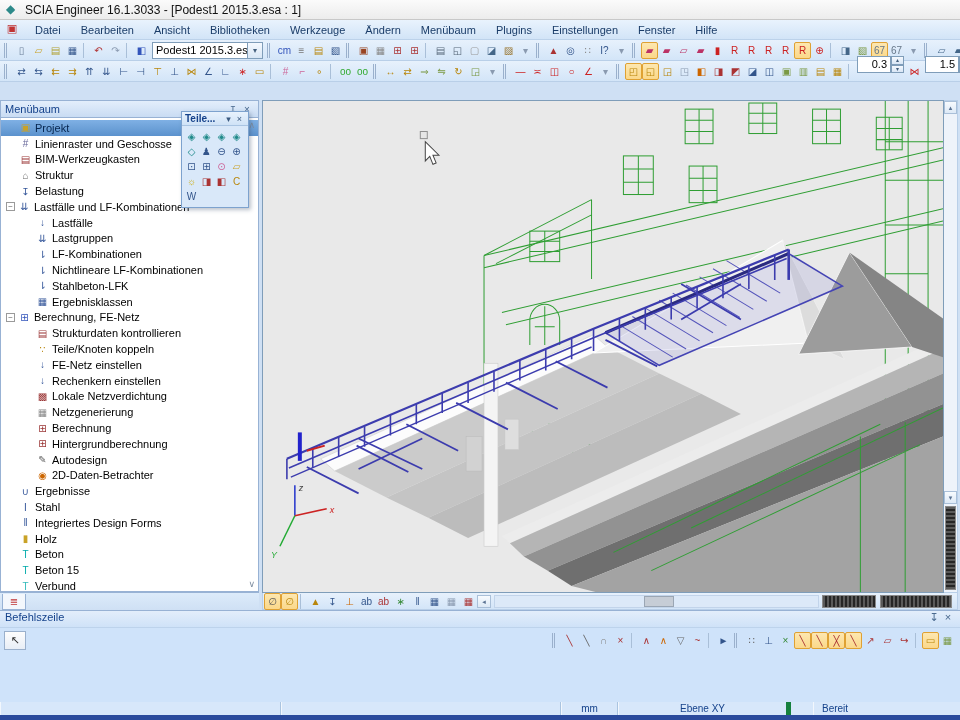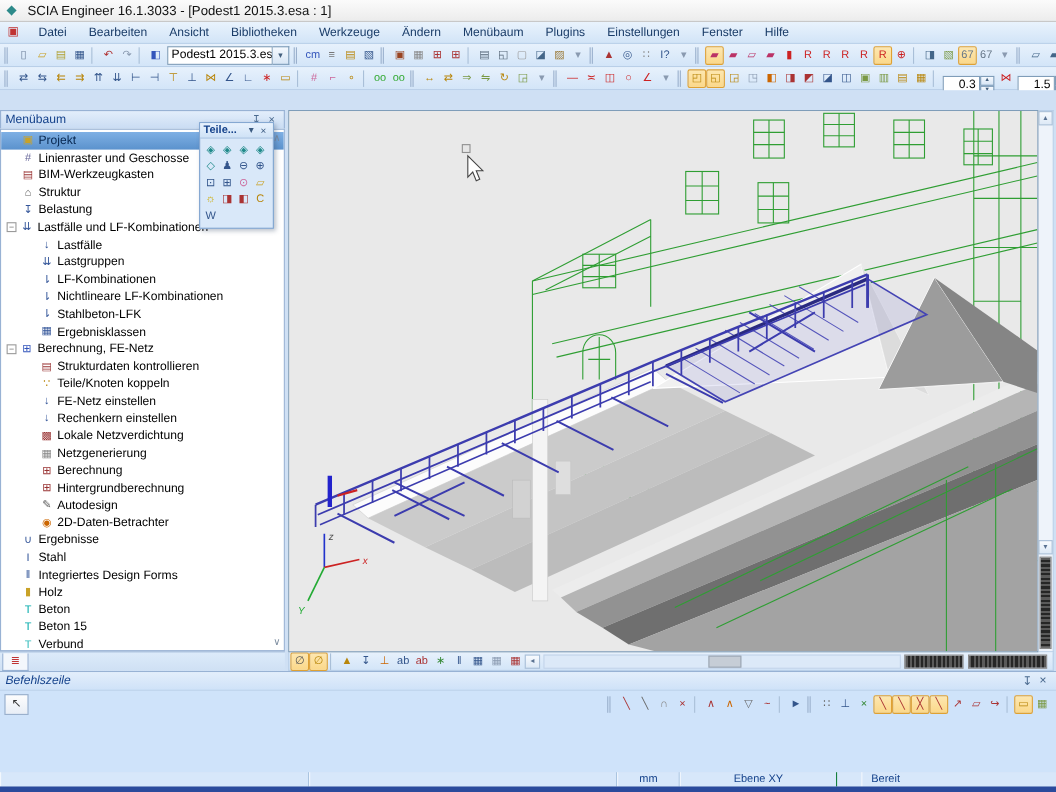--- a/index.html
+++ b/index.html
@@ -20,21 +20,21 @@
   .tb { background:linear-gradient(#e7f1fc,#d3e5f8); display:flex; align-items:center; padding:0 2px; border-bottom:1px solid #b9cfe8; }
   .tb1 { height:21px; } .tb2 { height:21px; }
   .tbi { min-width:17px; height:17px; display:inline-flex; align-items:center; justify-content:center; font-size:10px; border:1px solid transparent; border-radius:2px; cursor:default; }
   .tbi .g { pointer-events:none; white-space:nowrap; }
   .tbi.hl { background:linear-gradient(#fde7b0,#fbd88a); border-color:#dfa133; }
   .tsep { width:4px; height:15px; border-left:1px solid #a9bfd8; margin:0 3px 0 2px; }
   .tgrip { width:5px; height:15px; border-left:3px double #9ab0cc; margin:0 4px 0 2px; }
   .combo { display:flex; align-items:center; height:17px; margin:0 2px; }
   .combo .val { width:96px; height:17px; background:#fff; border:1px solid #7f9db9; padding:1px 3px; overflow:hidden; white-space:nowrap; }
   .combo .btn { width:15px; height:17px; background:linear-gradient(#f5f9fe,#d8e6f5); border:1px solid #7f9db9; border-left:none; text-align:center; font-size:8px; color:#44607e; line-height:16px; }
-  .spin { display:flex; align-items:flex-end; height:30px; margin:0 2px; }
+  .spin { display:flex; align-items:flex-start; height:30px; margin:0 2px; }
   .spin .val { width:34px; height:17px; background:#fff; border:1px solid #7f9db9; text-align:right; padding:1px 3px; }
   .spin .arr { width:13px; height:17px; display:flex; flex-direction:column; }
   .spin .arr span { flex:1; background:linear-gradient(#f5f9fe,#d8e6f5); border:1px solid #7f9db9; font-size:6px; line-height:6px; text-align:center; color:#44607e; }
 
   
   .workspace { flex:1; display:flex; padding:18px 2px 0 0; gap:3px; background:#cfe0f4; min-height:0; }
 
   
   .leftpanel { width:259px; display:flex; flex-direction:column; min-height:0; }
   .panelhead { height:17px; background:linear-gradient(#e3eefb,#c9dcf3); border:1px solid #98b2d4; border-bottom:none; display:flex; align-items:center; padding:0 4px; color:#15428b; }
@@ -68,32 +68,32 @@
   
   .floatbar { position:absolute; left:181px; top:111px; width:68px; background:#d9e8f9; border:1px solid #7da2ce; box-shadow:2px 2px 4px rgba(60,80,110,.35); z-index:30; }
   .floatbar .fh { height:14px; display:flex; align-items:center; padding:0 3px; background:linear-gradient(#e8f2fd,#cfe2f6); border-bottom:1px solid #a9c4e2; color:#15428b; font-weight:bold; font-size:10px; }
   .floatbar .fh .t { flex:1; }
   .floatbar .fh .hbtn { width:11px; text-align:center; color:#3a5a80; font-weight:normal; font-size:9px; }
   .fgrid { display:flex; flex-wrap:wrap; padding:3px 2px; }
   .fgrid .tbi { width:15px; min-width:15px; height:15px; font-size:10px; }
 
   
   .cmdpanel { height:92px; display:flex; flex-direction:column; border-top:1px solid #98b2d4; background:#cfe3fa; }
-  .cmdhead { height:17px; background:linear-gradient(#e3eefb,#cfe2f8); display:flex; align-items:center; padding:0 5px; color:#15428b; border-bottom:1px solid #bdd3ec;font-style:italic; }
+  .cmdhead { height:17px; background:linear-gradient(#e3eefb,#cfe2f8); display:flex; padding:0 5px; color:#15428b; border-bottom:1px solid #bdd3ec; }
   .cmdhead .t { flex:1; }
   .cmdrow { height:24px; display:flex; align-items:center; padding:0 4px; }
   .cursorbtn { width:22px; height:19px; background:linear-gradient(#fdfdfd,#e8eef6); border:1px solid #9ab0cc; text-align:center; font-size:11px; color:#333; line-height:17px; }
   .cmdfill { flex:1; }
   .cmdinput { height:18px; margin:0; border-top:1px solid #8aa8c8; }
   .cmdinput input { width:100%; height:18px; border:1px solid #7f9db9; border-left:none; border-right:none; font-family:"Liberation Sans","DejaVu Sans",sans-serif; font-size:11px; padding:0 4px; color:#111; }
 
   
   .statusbar { height:13px; background:#d7e7fa; display:flex; color:#15428b; font-size:10px; }
   .scell { border-right:1px solid #aac4e0; border-left:1px solid #f2f7fd; display:flex; align-items:center; justify-content:center; overflow:hidden; white-space:nowrap; }
-  .sc1 { width:281px; } .sc2 { width:280px; } .sc3 { width:57px; } .sc4 { width:143px; border-right:1px solid #15803d; }
+  .sc1 { width:281px; } .sc2 { width:280px; } .sc3 { width:57px; } .sc4 { width:173px; border-right:5px solid #15803d; }
   .sc5 { flex:1; justify-content:flex-start; padding-left:8px; border-right:none;margin-left:22px; }
   .bottomstrip { height:5px; background:#2a4a9c; }
 </style>
 </head>
 <body>
 
 <div class="app">
 
   <div class="titlebar">
     <span class="appicon">◆</span>

